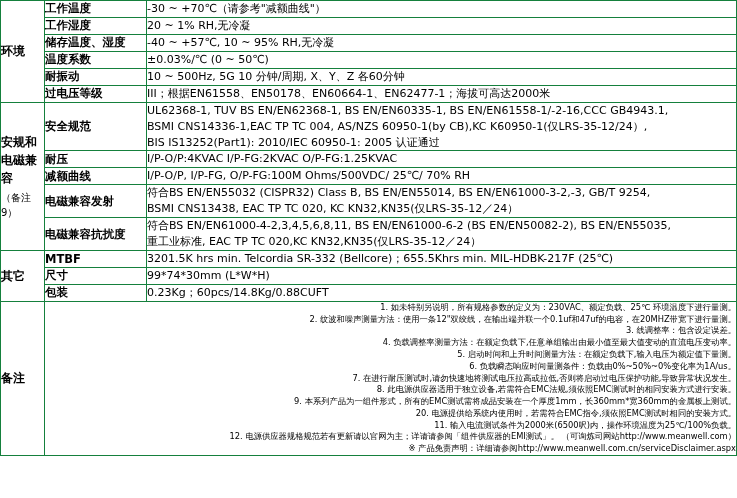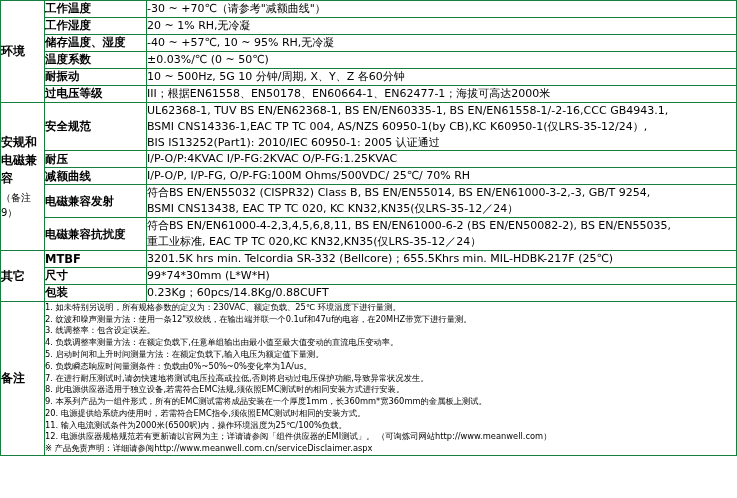--- a/index.html
+++ b/index.html
@@ -44,21 +44,21 @@
     padding:2px 0 2px 6px;
     font-size:11px;
     line-height:1.45;
   }
   .notes{
     padding:3px 2px 3px 6px;
     font-size:8.3px;
     line-height:1.42;
     text-align:left;
   }
-  .notes .ln{display:block;white-space:nowrap;}
+  .notes .ln{display:block;white-space:nowrap;text-align:right;}
 </style>
 </head>
 <body>
 
 <table class="spec">
   <colgroup>
     <col style="width:44px">
     <col style="width:102px">
     <col>
   </colgroup>

